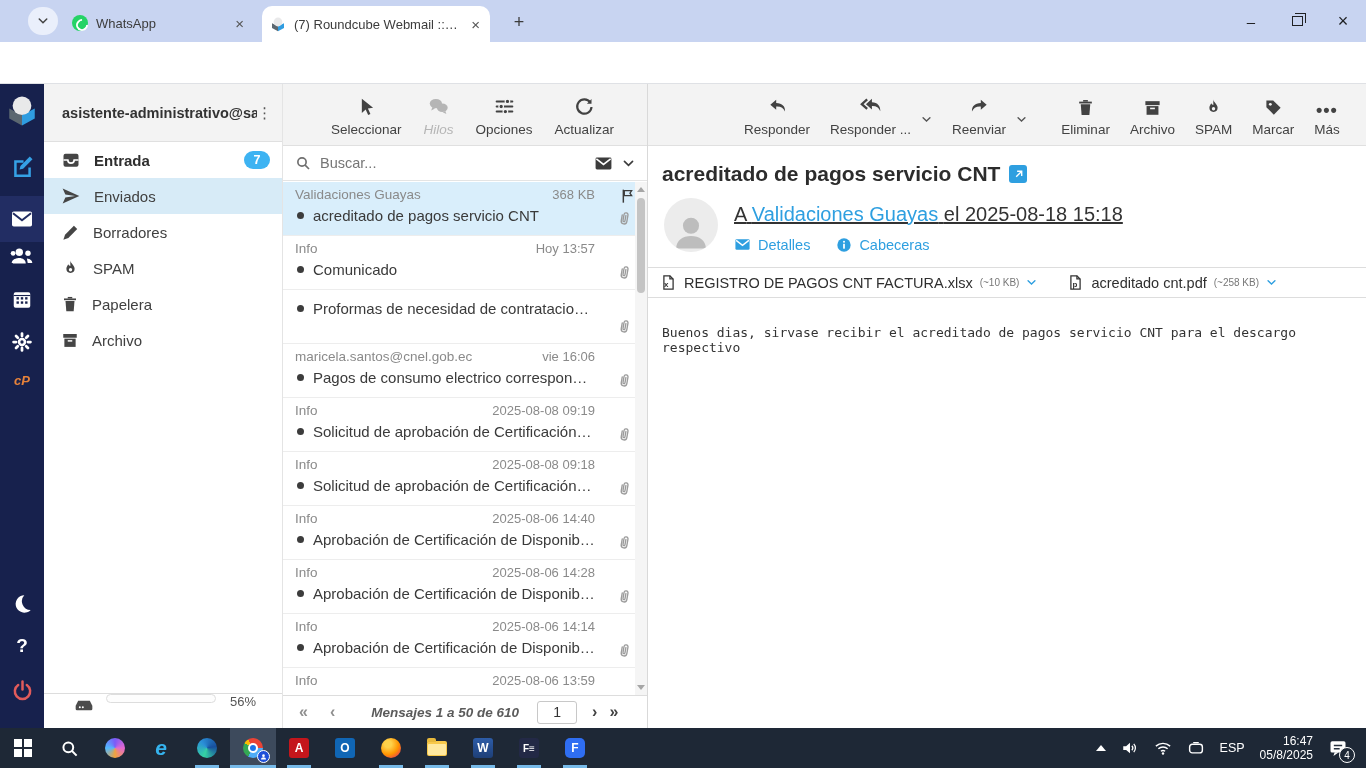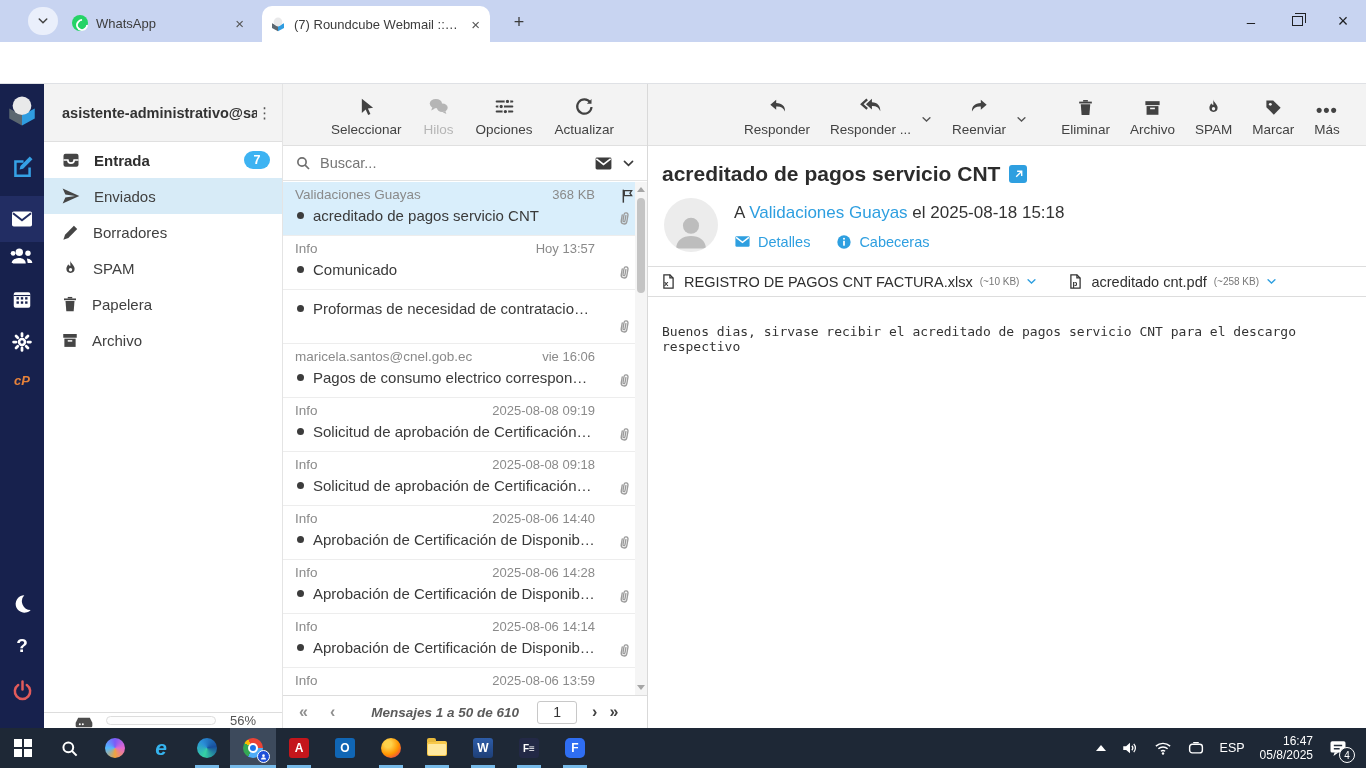--- a/index.html
+++ b/index.html
@@ -40,30 +40,30 @@
 
   
   .folders { position:absolute; left:44px; top:84px; width:239px; bottom:40px; background:#fff; border-right:1px solid #e4e4e4; }
   .account { height:58px; background:#f3f3f3; border-bottom:1px solid #e0e0e0; display:flex; align-items:center; padding:0 10px 0 18px; }
   .account-name { flex:1; font-size:14.5px; font-weight:bold; color:#333; white-space:nowrap; overflow:hidden; }
   .folder-row { height:36px; display:flex; align-items:center; padding:0 12px 0 17px; gap:13px; color:#454545; cursor:pointer; }
   .folder-row .flabel { flex:1; font-size:15px; color:#404040; }
   .folder-row.sel { background:#d7ebf7; }
   .folder-row.unread .flabel { font-weight:bold; color:#2e2e2e; }
   .badge { background:#3db3f2; color:#fff; font-size:12.5px; font-weight:bold; border-radius:9px; min-width:26px; height:18px; display:flex; align-items:center; justify-content:center; }
-  .quota { position:absolute; left:0; right:0; bottom:0; height:16px; background:#fff; border-top:1px solid #ddd; display:flex; align-items:center; padding-left:30px; }
+  .quota { position:absolute; left:0; right:0; bottom:0; height:35px; background:#fff; border-top:1px solid #ddd; display:flex; padding-left:30px; }
   .quota-track { width:110px; height:9px; border:1px solid #ddd; border-radius:5px; background:#fdfdfd; margin-left:12px; overflow:hidden; }
   .quota-fill { height:100%; background:#64c2f0; border-radius:5px; }
   .quota-pct { font-size:13px; color:#555; margin-left:14px; }
 
   
   .listpanel { position:absolute; left:283px; top:84px; width:365px; bottom:40px; background:#fff; border-right:1px solid #d9d9d9; }
   .tbar { height:62px; background:#f3f3f3; border-bottom:1px solid #e0e0e0; display:flex; align-items:flex-end; padding:0 0 8px 48px; gap:22px; }
   .tbtn { display:flex; flex-direction:column; align-items:center; gap:5px; color:#424242; font-size:13.5px; cursor:pointer; }
-  .tbtn.disabled { color:#b5b5b5; }
+  .tbtn.disabled { color:#b5b5b5;font-style:italic; }
   .tbtn .lbl { white-space:nowrap; }
   .searchrow { height:35px; border-bottom:1px solid #e4e4e4; display:flex; align-items:center; padding:0 12px; gap:9px; }
   .searchrow input { flex:1; border:none; outline:none; background:transparent; font-size:14.5px; color:#444; font-family:inherit; }
   .searchrow input::placeholder { color:#767676; }
   .msgs { position:absolute; top:98px; left:0; right:0; bottom:33px; overflow:hidden; }
   .msg { height:54px; padding:5px 52px 0 12px; border-bottom:1px solid #ededed; position:relative; cursor:pointer; }
   .msg.sel { background:#d9eefb; }
   .msg-top { display:flex; align-items:center; }
   .msg-sender { flex:1; font-size:13.5px; color:#8a8a8a; white-space:nowrap; overflow:hidden; text-overflow:ellipsis; }
   .msg-meta { font-size:13px; color:#8a8a8a; white-space:nowrap; }
@@ -85,21 +85,21 @@
   
   .content { position:absolute; left:648px; top:84px; right:0; bottom:40px; background:#fff; }
   .ctbar { height:62px; background:#f3f3f3; border-bottom:1px solid #e0e0e0; display:flex; align-items:flex-end; padding:0 0 8px 96px; gap:20px; }
   .caret { color:#555; margin-bottom:12px; margin-left:-10px; cursor:pointer; }
   .subject-row { display:flex; align-items:center; padding:16px 16px 0 14px; gap:9px; }
   .subject { font-size:21px; font-weight:bold; color:#2c2c2c; }
   .extlink { width:18px; height:18px; border-radius:3px; background:#2e9fe0; display:flex; align-items:center; justify-content:center; cursor:pointer; }
   .fromblock { display:flex; padding:12px 0 0 16px; }
   .avatar { width:54px; height:54px; border-radius:50%; background:#ececec; display:flex; align-items:flex-end; justify-content:center; overflow:hidden; color:#bdbdbd; }
   .fromtext { margin-left:16px; padding-top:5px; }
-  .line1 { font-size:17px; color:#333; }
+  .line1 { font-size:20px; color:#333;text-decoration:underline; }
   .link { color:#2e9fe0; cursor:pointer; }
   .line2 { display:flex; align-items:center; gap:7px; margin-top:10px; font-size:14.5px; }
   .line2 .sep { width:12px; }
   .attachbar { margin-top:14px; border-top:1px solid #ddd; border-bottom:1px solid #ddd; height:31px; display:flex; align-items:center; padding-left:12px; gap:30px; }
   .chip { display:flex; align-items:center; gap:7px; cursor:pointer; }
   .chip .aname { font-size:14.5px; color:#2f2f2f; }
   .chip .asize { font-size:10px; color:#777; }
   .mailbody { margin:27px 14px; font-family:"DejaVu Sans Mono","Liberation Mono",monospace; font-size:13px; color:#333; }
 
   

